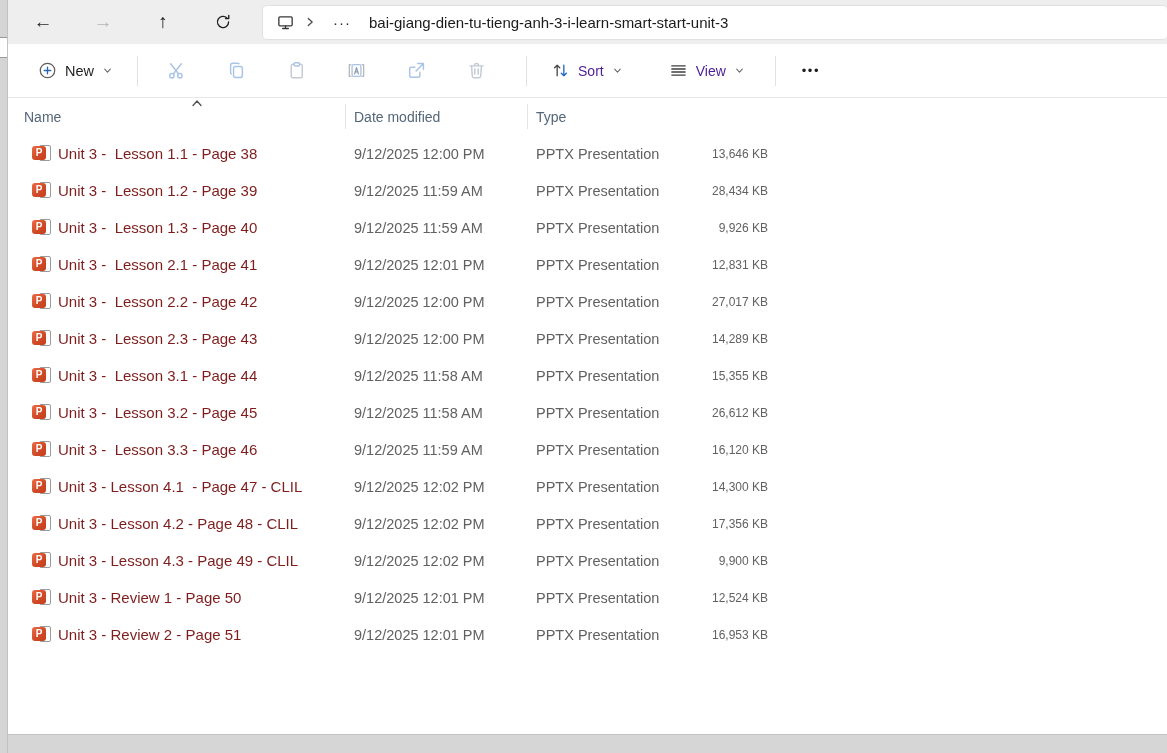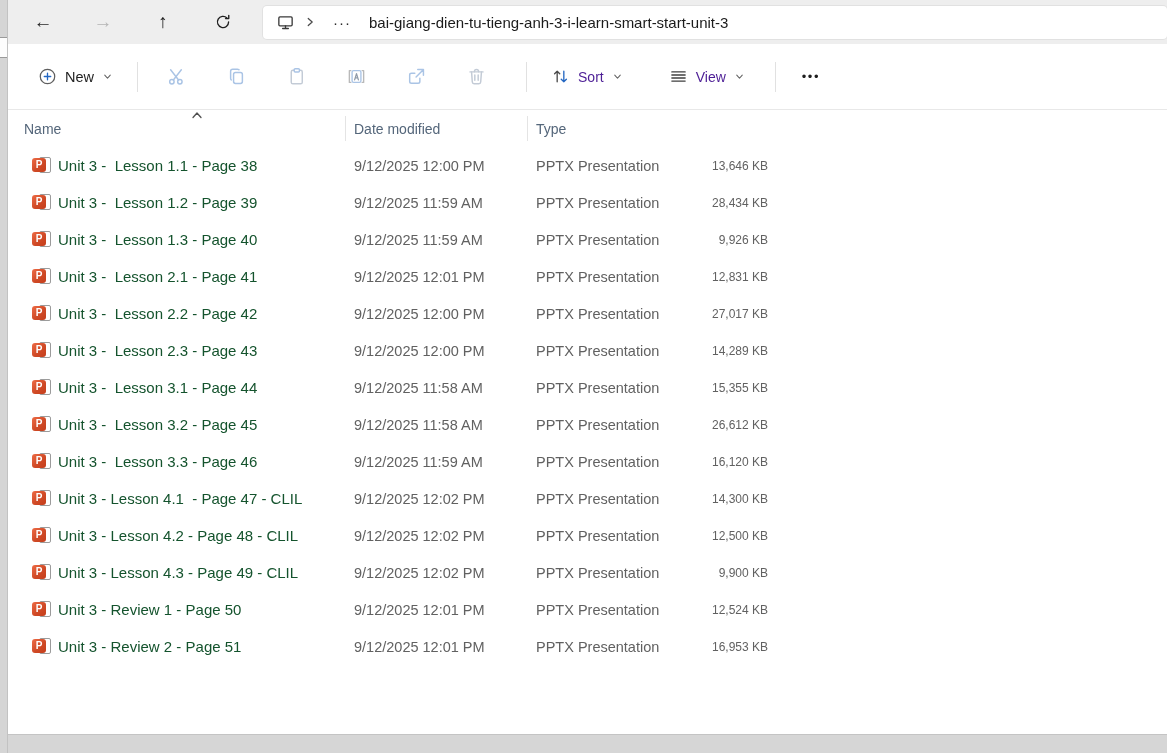--- a/index.html
+++ b/index.html
@@ -45,21 +45,21 @@
     box-shadow: 0 0 0 1px rgba(0,0,0,0.05);
     display: flex; align-items: center; padding: 0 10px 0 13px; margin-right: 0;
   }
   .addr-item { display: flex; align-items: center; color: #3a3a3a; }
   .addr-sep { margin: 0 8px; color: #5a5a5a; display:flex; align-items:center; }
   .addr-ellipsis { font-size: 15px; letter-spacing: 1px; color: #2b2b2b; margin: 0 8px; cursor: pointer; }
   .addr-text { font-size: 15px; color: #1b1b1b; margin-left: 10px; white-space: nowrap; }
 
   
   .toolbar {
-    height: 66px; background: #ffffff; border-bottom: 1px solid #e8e8e8;
+    height: 54px; background: #ffffff; border-bottom: 1px solid #e8e8e8;
     display: flex; align-items: center; padding-left: 20px;
   }
   .tb-new {
     display: flex; align-items: center; gap: 8px; padding: 8px 10px;
     border-radius: 4px; cursor: pointer; flex: 0 0 auto;
   }
   .tb-new .label { font-size: 14.5px; color: #1f1f1f; }
   .tb-divider { width: 1px; height: 30px; background: #e1e1e1; margin: 0 14px; flex: 0 0 auto; }
   .tb-iconbtn {
     width: 48px; height: 40px; display: flex; align-items: center; justify-content: center;
@@ -88,21 +88,21 @@
   }
   .hdr-size::after {
     content: ""; position: absolute; right: 0; top: 6px; height: 25px; width: 1px; background: #e4e4e4;
   }
   .sort-caret { position: absolute; left: 182px; top: 0px; }
 
   
   .file-row { height: 37px; cursor: default; }
   .cell { display: flex; align-items: center; overflow: hidden; }
   .cell-name { padding-left: 24px; gap: 7px; }
-  .file-name { font-size: 15px; color: #14532d; white-space: pre; }
+  .file-name { font-size: 15px; color: #7f1d1d; white-space: pre; }
   .cell-date, .cell-type { padding-left: 9px; font-size: 14.5px; color: #616161; white-space: nowrap; }
   .cell-size { justify-content: flex-end; padding-right: 9px; font-size: 12px; color: #616161; }
 
   
   .ppt-icon { position: relative; width: 19px; height: 17px; flex: 0 0 auto; }
   .ppt-icon .page {
     position: absolute; right: 0; top: 0; width: 12px; height: 16px;
     background: #ffffff; border: 1px solid #9b9b9b; border-radius: 2px;
   }
   .ppt-icon .badge {
@@ -382,21 +382,21 @@
         <div class="file-row grid-cols">
         <div class="cell cell-name">
           <span class="ppt-icon">
             <span class="page"></span>
             <span class="badge">P</span>
           </span>
           <span class="file-name">Unit 3 - Lesson 4.2 - Page 48 - CLIL</span>
         </div>
         <div class="cell cell-date">9/12/2025 12:02 PM</div>
         <div class="cell cell-type">PPTX Presentation</div>
-        <div class="cell cell-size">12,500 KB</div>
+        <div class="cell cell-size">17,356 KB</div>
       </div>
         <div class="file-row grid-cols">
         <div class="cell cell-name">
           <span class="ppt-icon">
             <span class="page"></span>
             <span class="badge">P</span>
           </span>
           <span class="file-name">Unit 3 - Lesson 4.3 - Page 49 - CLIL</span>
         </div>
         <div class="cell cell-date">9/12/2025 12:02 PM</div>

